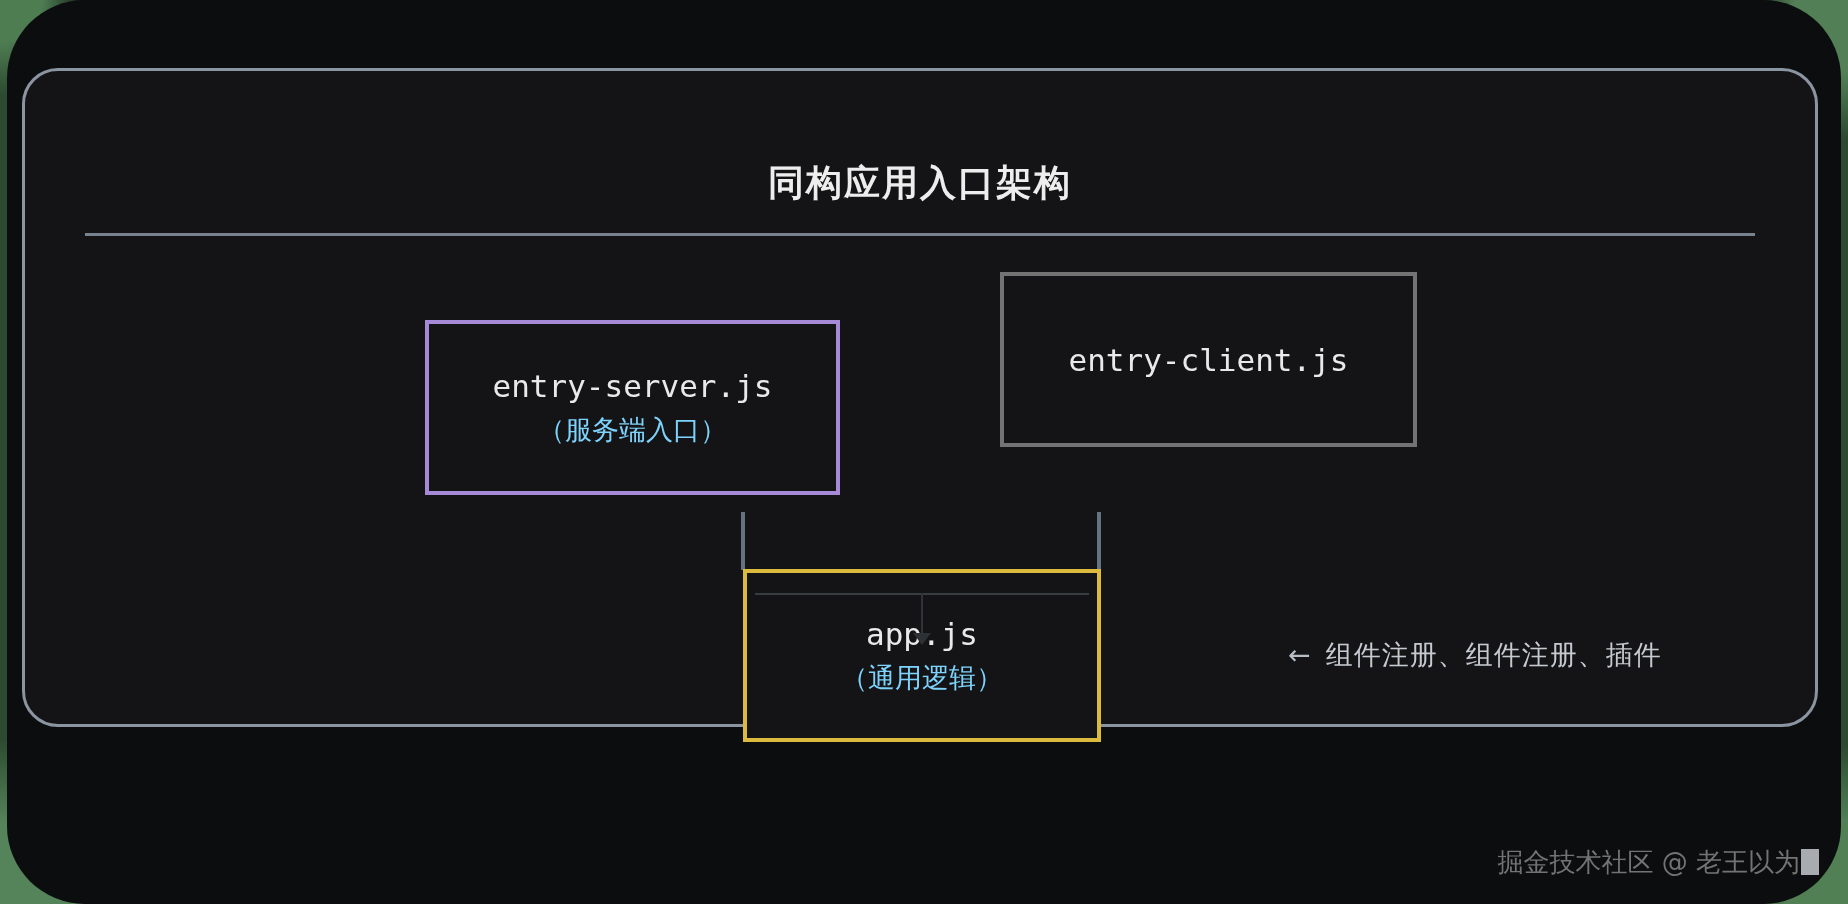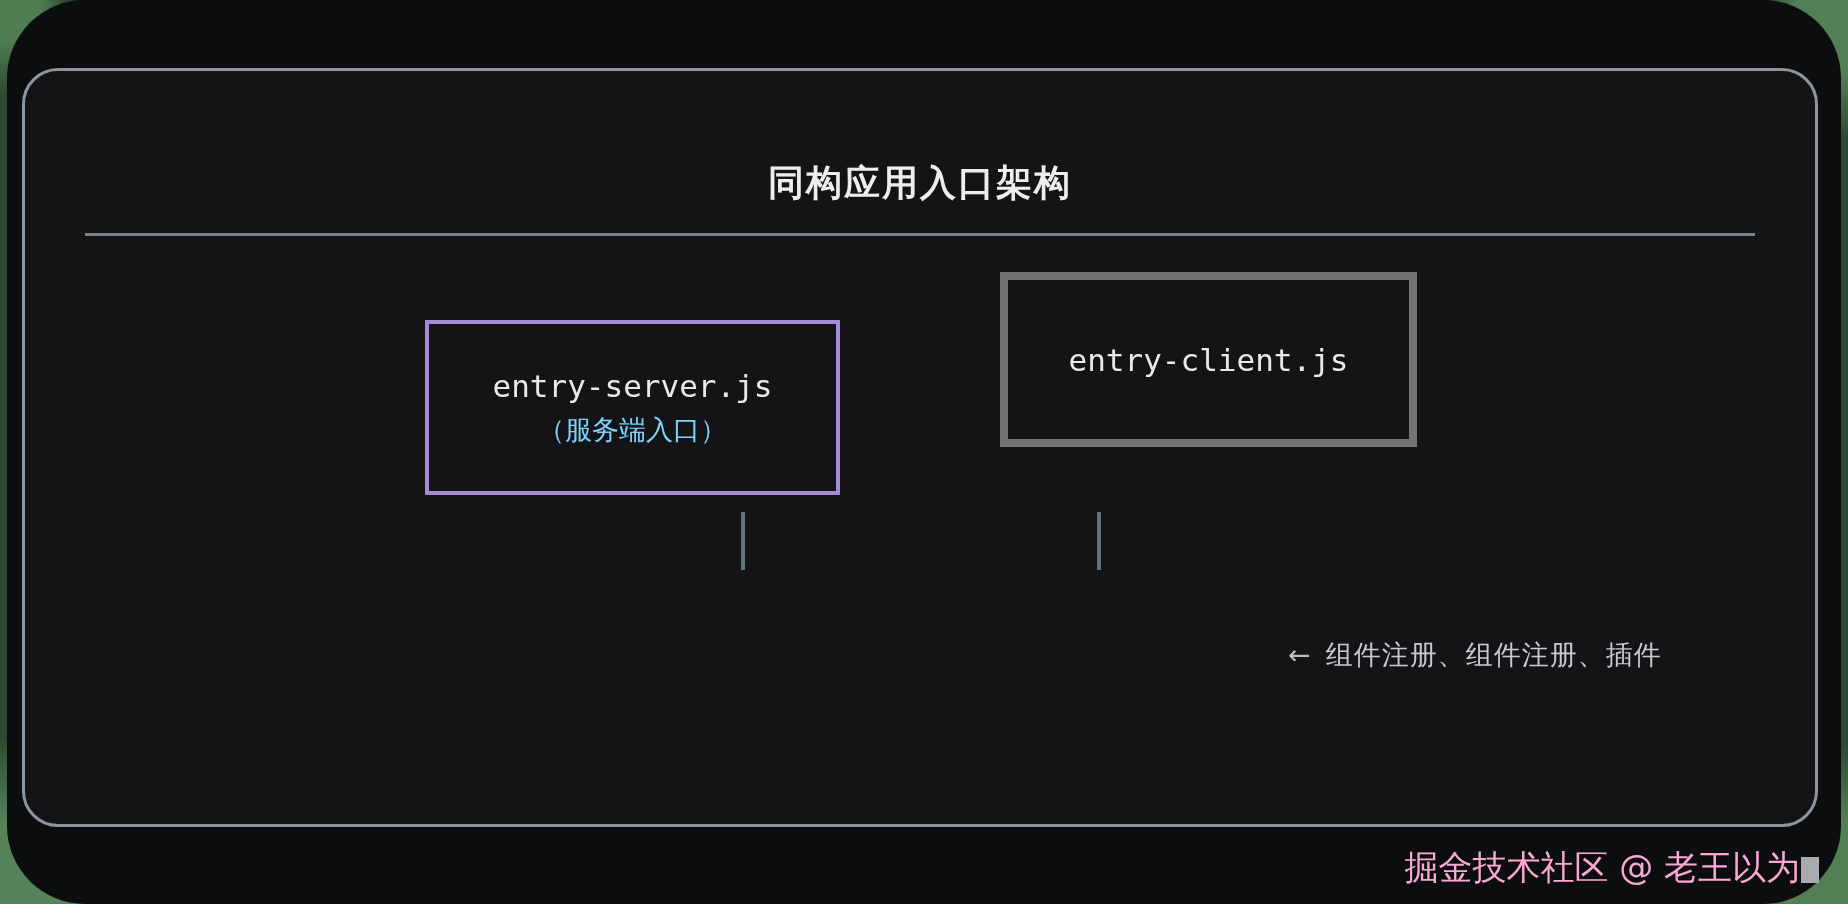--- a/index.html
+++ b/index.html
@@ -20,21 +20,21 @@
       linear-gradient(to right, #2c4a30 0, #2c4a30 9px, #0a0a0a 15px,
                       #0a0a0a calc(100% - 15px), #2c4a30 calc(100% - 9px), #2c4a30 100%);
   }
   .canvas {
     position: absolute; left: 7px; right: 7px; top: 0; bottom: 0;
     border-radius: 78px;
     background: #0c0d0e;
   }
   .panel {
     position: absolute; left: 15px; top: 68px;
-    width: 1796px; height: 759px;
+    width: 1796px; height: 659px;
     box-sizing: border-box;
     border: 3px solid #8b95a1;
     border-radius: 36px;
     background: #141416;
   }
   .title {
     position: absolute; top: 88px; left: 0; right: 0;
     text-align: center;
     font-size: 36px; font-weight: bold;
     color: #ededed;
@@ -54,21 +54,21 @@
   .node .filename {
     font-family: "DejaVu Sans Mono", monospace;
     font-size: 31px; color: #e9e9e9;
     line-height: 44px; white-space: nowrap;
   }
   .node .sublabel {
     font-size: 27px; color: #7dd3fc;
     line-height: 44px; white-space: nowrap;
   }
   .node-server { left: 400px; top: 201px; width: 415px; height: 175px; border: 4px solid #a68ad8; margin-top: 48px; }
-  .node-client { left: 975px; top: 201px; width: 417px; height: 175px; border: 8px solid #737373; }
+  .node-client { left: 975px; top: 201px; width: 417px; height: 175px; border: 4px solid #737373; }
   .node-app    { left: 718px; top: 498px; width: 358px; height: 173px; border: 4px solid #dcba3e; }
   .connector {
     position: absolute; width: 4px; height: 58px;
     background: #66727f; top: 441px;
   }
   .connector-left  { left: 716px; }
   .connector-right { left: 1072px; }
   .merge-line {
     position: absolute; top: 20px; left: 8px; right: 8px;
     height: 2px; background: #3a3d40;
@@ -85,21 +85,21 @@
     border-top: 12px solid #2d3135;
   }
   .annotation {
     position: absolute; left: 1263px; top: 566px;
     font-size: 27px; color: #c6cad0;
     white-space: nowrap; letter-spacing: 1px;
   }
   .annotation .arrow { margin-right: 14px; color: #b9bec5; }
   .watermark {
     position: absolute; right: 22px; top: 845px;
-    font-size: 34px; color: #f9a8d4;
+    font-size: 26px; color: #737373;
     white-space: nowrap;
   }
   .cursor-block {
     display: inline-block;
     width: 18px; height: 26px;
     background: #a8acb1;
     vertical-align: -4px;
     margin-left: 1px;
   }
 </style>
@@ -119,20 +119,27 @@
         <div class="sublabel">（服务端入口）</div>
       </div>
 
       <div class="node node-client">
         <div class="filename">entry-client.js</div>
       </div>
 
       <div class="connector connector-left"></div>
       <div class="connector connector-right"></div>
 
+      <div class="node node-app">
+        <div class="merge-line"></div>
+        <div class="merge-drop"></div>
+        <div class="down-arrow"></div>
+        <div class="filename">app.js</div>
+        <div class="sublabel">（通用逻辑）</div>
+      </div>
 
       <div class="annotation">
         <span class="arrow">←</span><span>组件注册、组件注册、插件</span>
       </div>
 
     </div>
 
     <div class="watermark">
       <span>掘金技术社区 @ 老王以为</span><span class="cursor-block"></span>
     </div>

